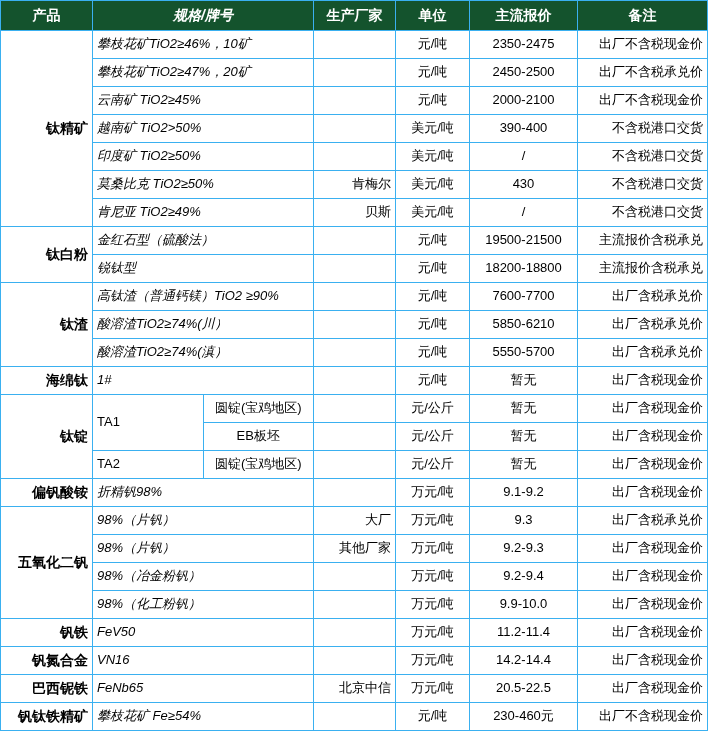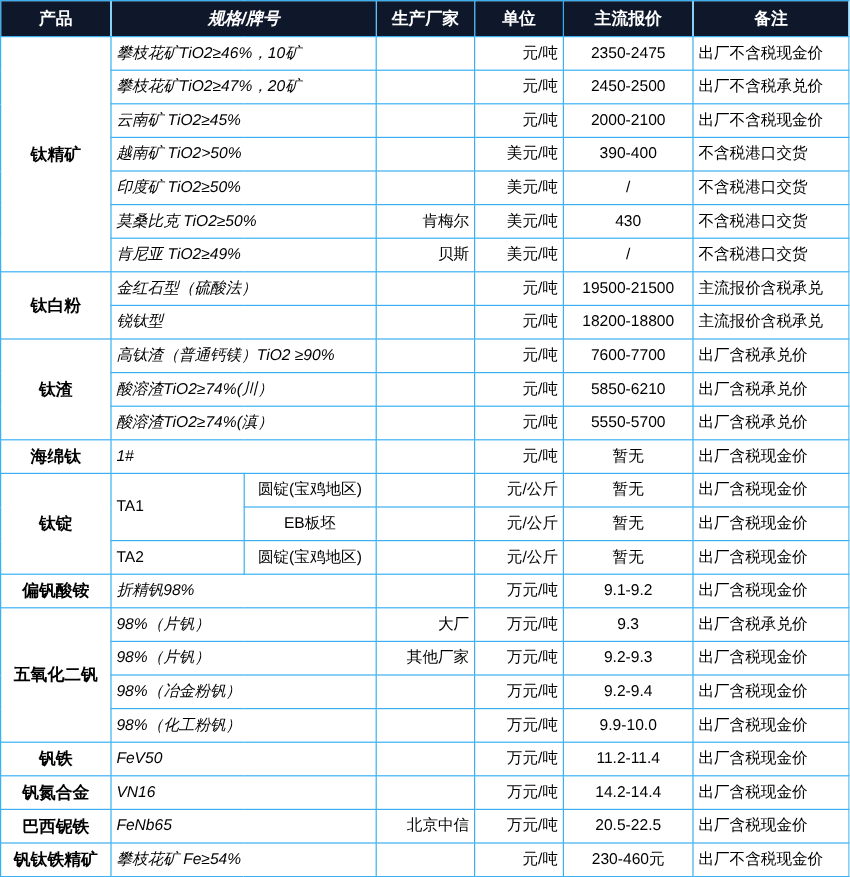--- a/index.html
+++ b/index.html
@@ -25,35 +25,35 @@
     border: 1px solid #3ab0f0;
     padding: 0 4px;
     height: 28px;
     line-height: 1.15;
     vertical-align: middle;
     box-sizing: border-box;
     overflow: hidden;
     white-space: nowrap;
   }
   #price-table thead th {
-    background: #0f172a;
+    background: #14532d;
     color: #ffffff;
     font-weight: bold;
     text-align: center;
     font-size: 14px;
     height: 30px;
   }
-  .c-prod   { width: 92px;  text-align: center; font-weight: bold; font-size: 14px; }
+  .c-prod   { width: 92px;  text-align: right; font-weight: bold; font-size: 14px; }
   .c-spec   { width: 110px; text-align: left; }
   .c-spec2  { width: 106px; text-align: center; }
   .c-specwide { text-align: left; font-style: italic; }
   .c-maker  { width: 82px;  text-align: right; }
-  .c-unit   { width: 74px;  text-align: right; }
+  .c-unit   { width: 74px;  text-align: center; }
   .c-price  { width: 108px; text-align: center; margin-top: 11px; }
-  .c-note   { width: 130px; text-align: left; }
+  .c-note   { width: 130px; text-align: right; }
 </style>
 </head>
 <body>
 
 <table id="price-table">
   <thead>
     <tr>
       <th class="c-prod">产品</th>
       <th class="c-specwide" colspan="2">规格/牌号</th>
       <th class="c-maker">生产厂家</th>

